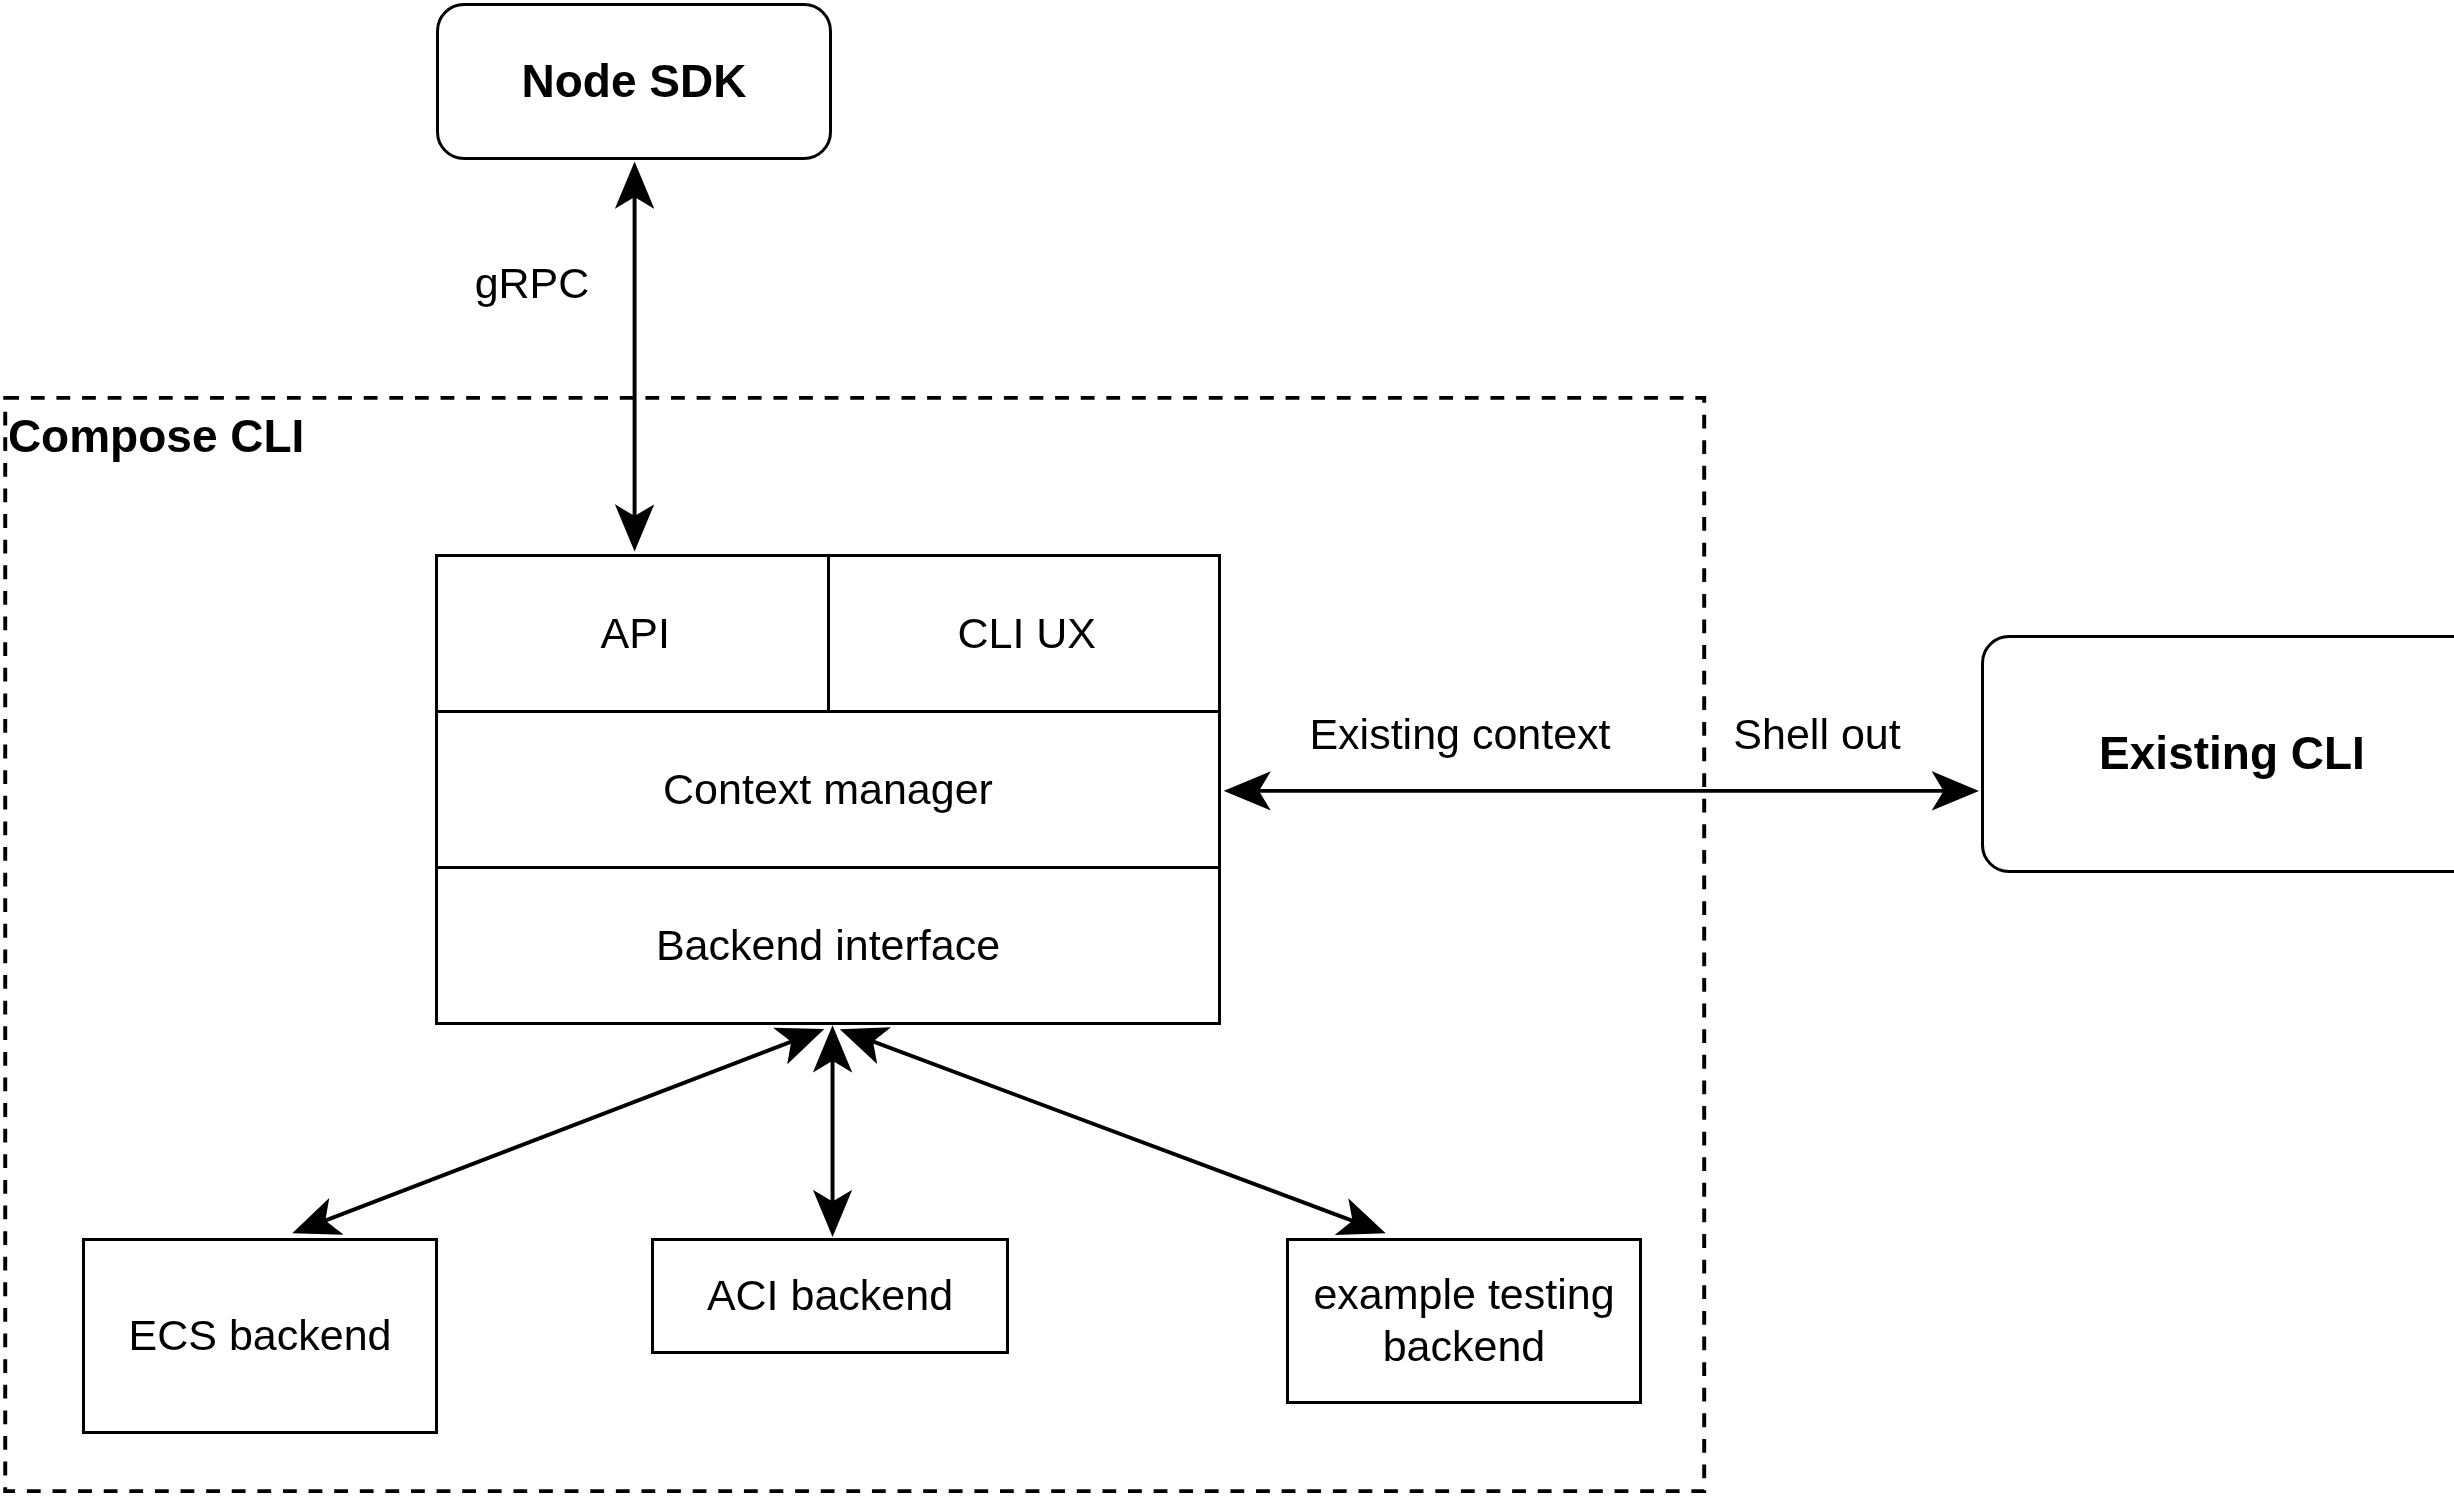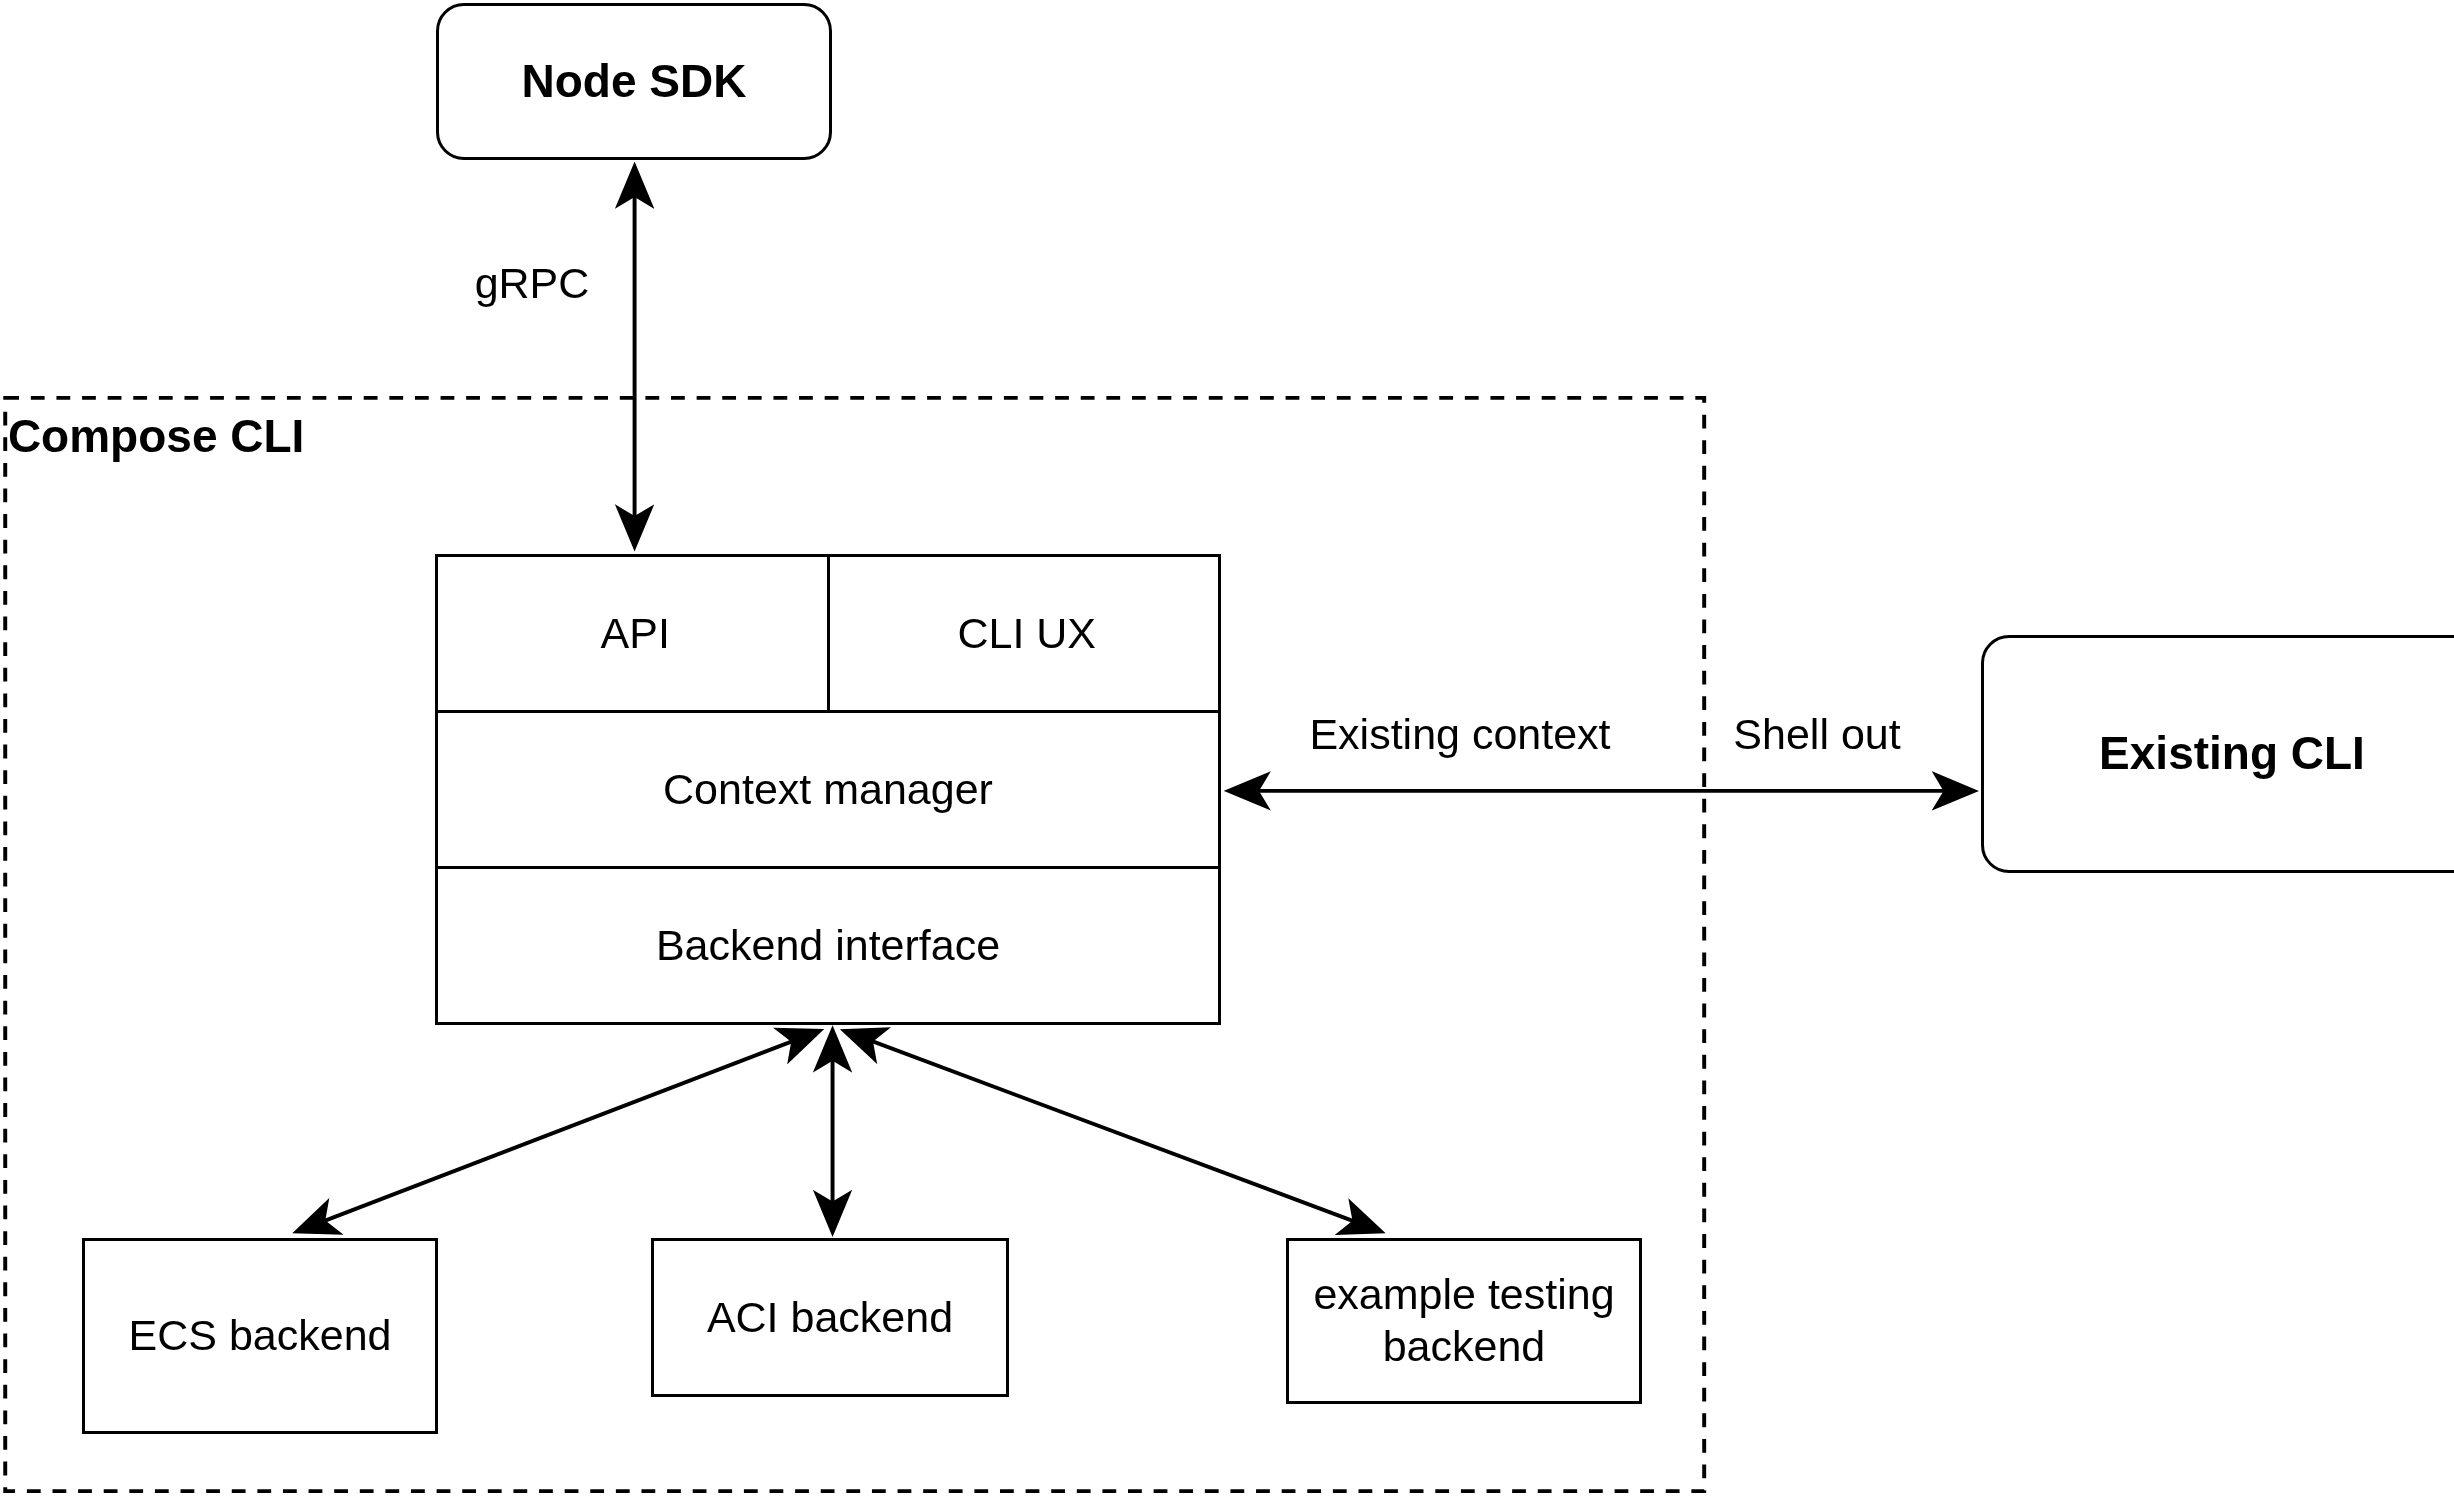--- a/index.html
+++ b/index.html
@@ -118,21 +118,21 @@
   </div>
 
   <div class="box bold" style="left:1981px; top:635px; width:502px; height:238px;">
     <span>Existing CLI</span>
   </div>
 
   <div class="box" style="left:82px; top:1238px; width:356px; height:196px;">
     <span>ECS backend</span>
   </div>
 
-  <div class="box" style="left:651px; top:1238px; width:358px; height:159px;">
+  <div class="box" style="left:651px; top:1238px; width:358px; height:116px;">
     <span>ACI backend</span>
   </div>
 
   <div class="box" style="left:1286px; top:1238px; width:356px; height:166px; padding:0 11.8px;">
     <span>example testing backend</span>
   </div>
 
   <div class="edge-label" style="left:532px; top:283px;">gRPC</div>
   <div class="edge-label" style="left:1460px; top:734px;">Existing context</div>
   <div class="edge-label" style="left:1817px; top:734px;">Shell out</div>

